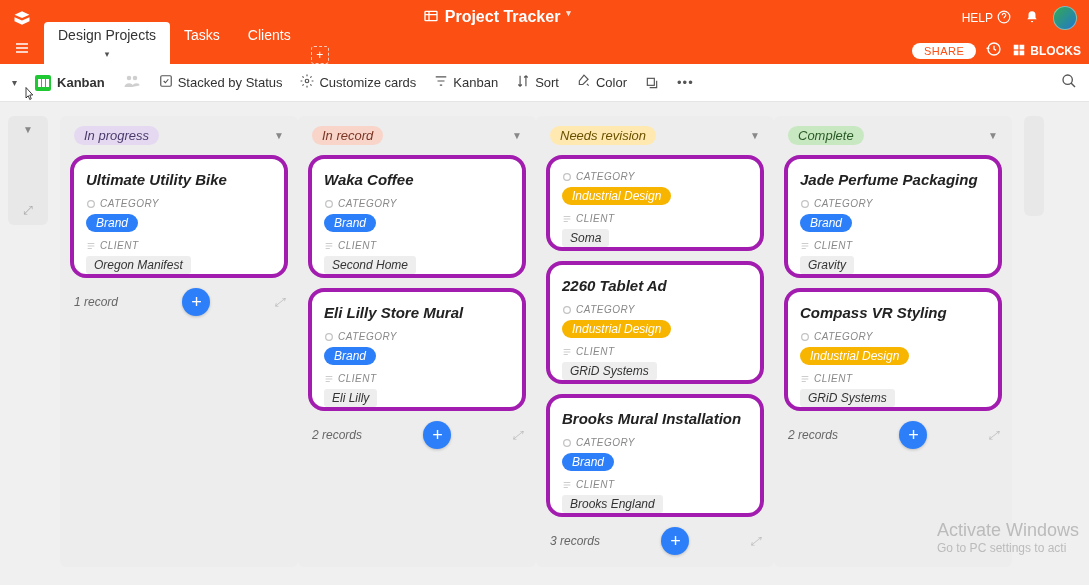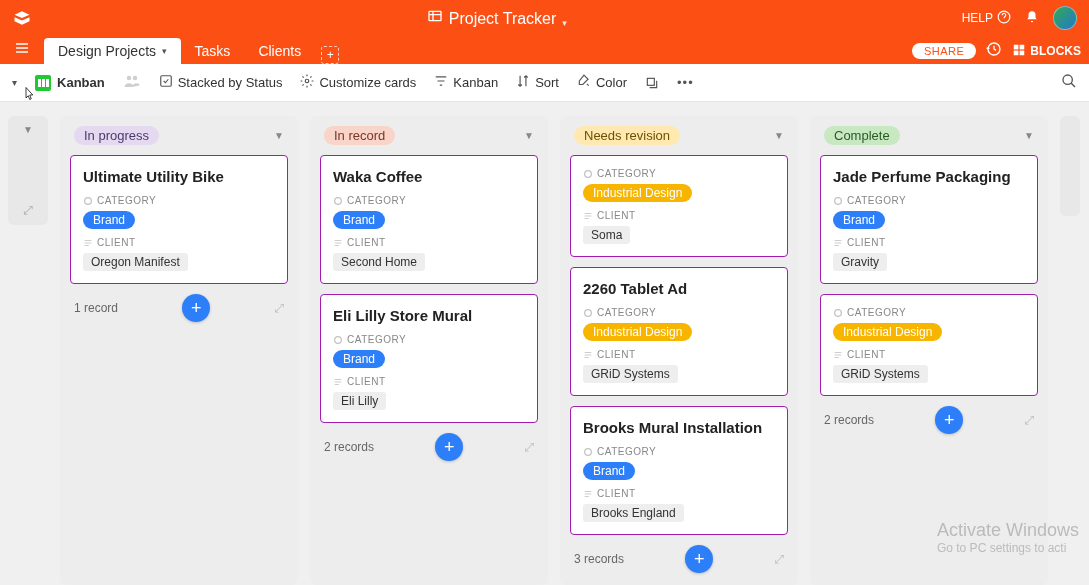--- a/index.html
+++ b/index.html
@@ -1,28 +1,28 @@
 <!DOCTYPE html>
 <html><head>
 <meta charset="utf-8">
 <style>
 * { margin: 0; padding: 0; box-sizing: border-box; font-family: -apple-system, BlinkMacSystemFont, "Segoe UI", Helvetica, Arial, sans-serif; }
 body { width: 1089px; height: 585px; overflow: hidden; background: #f5f5f5; }
 
 .header { background: #fb4f14; height: 36px; display: flex; align-items: center; padding: 0 12px; color: white; }
 .header-left { display: flex; align-items: center; gap: 8px; }
-.header-center { flex: 1; display: flex; align-items: flex-end; justify-content: center; gap: 6px; font-weight: 400; font-size: 16px; }
+.header-center { flex: 1; display: flex; align-items: flex-start; justify-content: center; gap: 6px; font-weight: 700; font-size: 16px; }
 .header-right { display: flex; align-items: center; gap: 14px; font-size: 12px; }
 .logo-icon svg { display: block; }
 .help-link { display: flex; align-items: center; gap: 4px; }
 .avatar { width: 24px; height: 24px; border-radius: 50%; background: linear-gradient(135deg,#3a5,#27c); border: 1px solid rgba(255,255,255,0.4); }
 
 .tabs-bar { background: #fb4f14; height: 28px; display: flex; align-items: flex-end; padding: 0 8px 0 44px; position: relative; }
 .hamburger { position: absolute; left: 14px; top: 4px; color: white; cursor: pointer; }
-.tab { padding: 5px 14px; color: white; font-size: 14px; cursor: pointer; border-radius: 4px 4px 0 0; display: flex; align-items: center; gap: 6px; }
+.tab { padding: 5px 14px; color: white; font-size: 14px; cursor: pointer; border-radius: 4px 4px 0 0; display: flex; align-items: center; gap: 6px; flex-direction: column; }
 .tab.active { background: white; color: #333; font-weight: 500; }
 .tab-plus { width: 18px; height: 18px; border: 1px dashed rgba(255,255,255,0.7); border-radius: 3px; display: flex; align-items: center; justify-content: center; margin-left: 6px; color: white; font-size: 12px; cursor: pointer; }
 .tabs-right { margin-left: auto; display: flex; align-items: center; gap: 10px; padding-bottom: 3px; }
 .share-btn { background: white; color: #fb4f14; padding: 2px 12px; border-radius: 12px; font-size: 11px; font-weight: 400; letter-spacing: 0.5px; }
 .blocks-btn { color: white; font-size: 12px; font-weight: 600; display: flex; align-items: center; gap: 4px; }
 
 .toolbar { background: white; height: 38px; display: flex; align-items: center; padding: 0 12px; gap: 18px; border-bottom: 1px solid #e5e5e5; font-size: 13px; color: #333; }
 .toolbar-item { display: flex; align-items: center; gap: 5px; cursor: pointer; }
 .view-name { font-weight: 600; display: flex; align-items: center; gap: 6px; }
 .kanban-icon { width: 16px; height: 16px; background: #20c933; border-radius: 2px; display: inline-flex; align-items: center; justify-content: center; }
@@ -38,21 +38,21 @@
 .column { width: 238px; background: #ededed; border-radius: 6px; padding: 10px; display: flex; flex-direction: column; }
 .column-header { display: flex; align-items: center; justify-content: space-between; margin-bottom: 10px; padding: 0 4px; }
 .pill { display: inline-block; padding: 2px 10px; border-radius: 10px; font-size: 13px; font-weight: 500; }
 .pill-progress { background: #e5d9f2; color: #4a3a6a; }
 .pill-review { background: #f8d4c9; color: #7a3525; }
 .pill-revision { background: #ffe9b0; color: #6b5200; }
 .pill-complete { background: #c8e8c2; color: #2a5a25; }
 .col-caret { color: #888; cursor: pointer; font-size: 10px; }
 
 .cards { display: flex; flex-direction: column; gap: 10px; }
-.card { background: white; border: 1px solid #a21caf; border-radius: 4px; padding: 12px 12px 12px; cursor: pointer; }
+.card { background: white; border: 4px solid #a21caf; border-radius: 16px; padding: 12px 12px 0; cursor: pointer; }
 .card-title { font-weight: 600; font-size: 15px; color: #222; margin-bottom: 10px; }
 .field-label { font-size: 10px; letter-spacing: 0.5px; color: #888; display: flex; align-items: center; gap: 4px; margin-bottom: 4px; text-transform: uppercase; }
 .field-icon { width: 10px; height: 10px; display: inline-block; opacity: 0.5; }
 .tag { display: inline-block; padding: 2px 10px; border-radius: 10px; font-size: 12px; margin-bottom: 8px; }
 .tag-brand { background: #2d7ff9; color: white; }
 .tag-industrial { background: #f7b500; color: white; }
 .client-val { background: #eee; color: #333; padding: 2px 8px; border-radius: 3px; font-size: 12px; display: inline-block; }
 
 .column-footer { display: flex; align-items: center; justify-content: space-between; padding: 10px 4px 2px; font-size: 12px; color: #666; }
 .add-btn { width: 28px; height: 28px; border-radius: 50%; background: #2d7ff9; color: white; display: flex; align-items: center; justify-content: center; font-size: 18px; cursor: pointer; box-shadow: 0 1px 3px rgba(0,0,0,0.2); }
@@ -204,21 +204,21 @@
         <path d="M21 21l-6-6"></path>
       </svg>
   </span>
 </div>
 
 <div class="board-area">
   <div class="stub-column">
     <span class="stub-caret">▼</span>
     <span class="stub-expand">⤢</span>
   </div>
-  <div id="columns-container" style="display:flex; gap:12px;">
+  <div id="columns-container" style="display:flex; font-style:italic;">
       <div class="column">
         <div class="column-header">
           <span class="pill pill-progress">In progress</span>
           <span class="col-caret">▼</span>
         </div>
         <div class="cards">
           <div class="card"><div class="card-title">Ultimate Utility Bike</div><div class="field-label"><svg class="field-icon" viewBox="0 0 24 24" fill="none" stroke="#888" stroke-width="3">
                 <circle cx="12" cy="12" r="8"></circle>
               </svg>CATEGORY</div><span class="tag tag-brand">Brand</span><div class="field-label"><svg class="field-icon" viewBox="0 0 24 24" fill="none" stroke="#888" stroke-width="2">
                 <path d="M4 6h16M4 12h16M4 18h10"></path>
@@ -285,21 +285,21 @@
         <div class="column-header">
           <span class="pill pill-complete">Complete</span>
           <span class="col-caret">▼</span>
         </div>
         <div class="cards">
           <div class="card"><div class="card-title">Jade Perfume Packaging</div><div class="field-label"><svg class="field-icon" viewBox="0 0 24 24" fill="none" stroke="#888" stroke-width="3">
                 <circle cx="12" cy="12" r="8"></circle>
               </svg>CATEGORY</div><span class="tag tag-brand">Brand</span><div class="field-label"><svg class="field-icon" viewBox="0 0 24 24" fill="none" stroke="#888" stroke-width="2">
                 <path d="M4 6h16M4 12h16M4 18h10"></path>
               </svg>CLIENT</div><span class="client-val">Gravity</span></div>
-          <div class="card"><div class="field-label"><svg class="field-icon" viewBox="0 0 24 24" fill="none" stroke="#888" stroke-width="3">
+          <div class="card"><div class="card-title">Compass VR Styling</div><div class="field-label"><svg class="field-icon" viewBox="0 0 24 24" fill="none" stroke="#888" stroke-width="3">
                 <circle cx="12" cy="12" r="8"></circle>
               </svg>CATEGORY</div><span class="tag tag-industrial">Industrial Design</span><div class="field-label"><svg class="field-icon" viewBox="0 0 24 24" fill="none" stroke="#888" stroke-width="2">
                 <path d="M4 6h16M4 12h16M4 18h10"></path>
               </svg>CLIENT</div><span class="client-val">GRiD Systems</span></div>
         </div>
         <div class="column-footer">
           <span>2 records</span>
           <div class="add-btn">+</div>
           <span class="expand-corner">⤢</span>
         </div>

